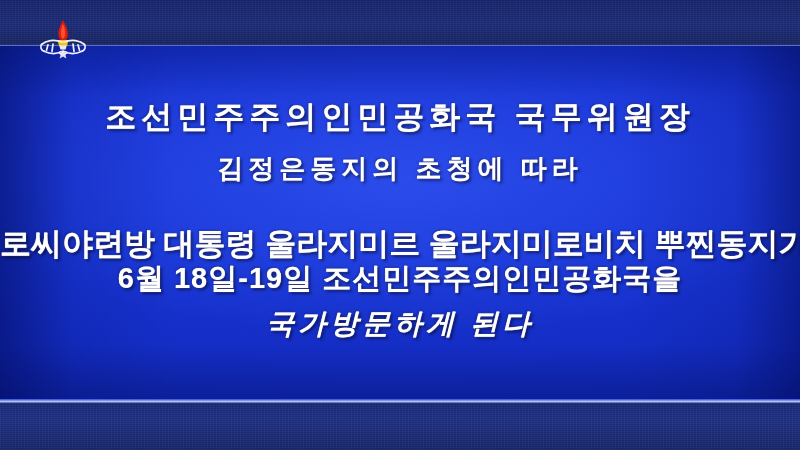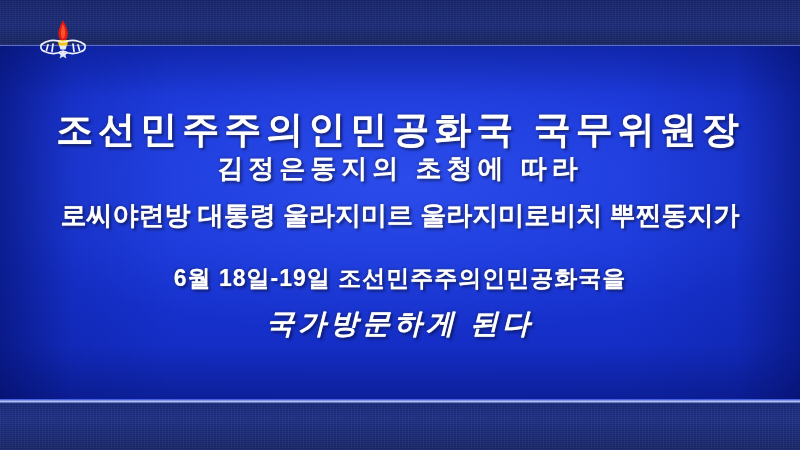--- a/index.html
+++ b/index.html
@@ -82,25 +82,25 @@
     text-align: center;
     color: #ffffff;
     font-weight: bold;
     white-space: nowrap;
     text-shadow:
       0 0 1px rgba(255,255,255,0.65),
       2px 2px 3px rgba(0,0,12,0.55),
       -1px -1px 2px rgba(0,0,30,0.3);
   }
   .block-a .caption { letter-spacing: 5px; }
-  .line1 { top: 111px;  font-size: 37px; line-height: 38px; }
+  .line1 { top: 98px;  font-size: 31px; line-height: 38px; }
   .line2 { top: 148px; font-size: 26px; line-height: 40px; }
 
-  .line3 { top: 197px; font-size: 26px; line-height: 36px; letter-spacing: 0px; }
-  .line4 { top: 260px; font-size: 23px; line-height: 36px; letter-spacing: 1px; }
+  .line3 { top: 226px; font-size: 31px; line-height: 36px; letter-spacing: 0px; }
+  .line4 { top: 260px; font-size: 29px; line-height: 36px; letter-spacing: 1px; }
   .line5 { top: 306px; font-size: 28px; line-height: 36px; letter-spacing: 4px; font-style: italic; }
 </style>
 </head>
 <body>
 
 <div id="screen">
 
   <div class="band-top"></div>
   <div class="band-top-edge"></div>
 

